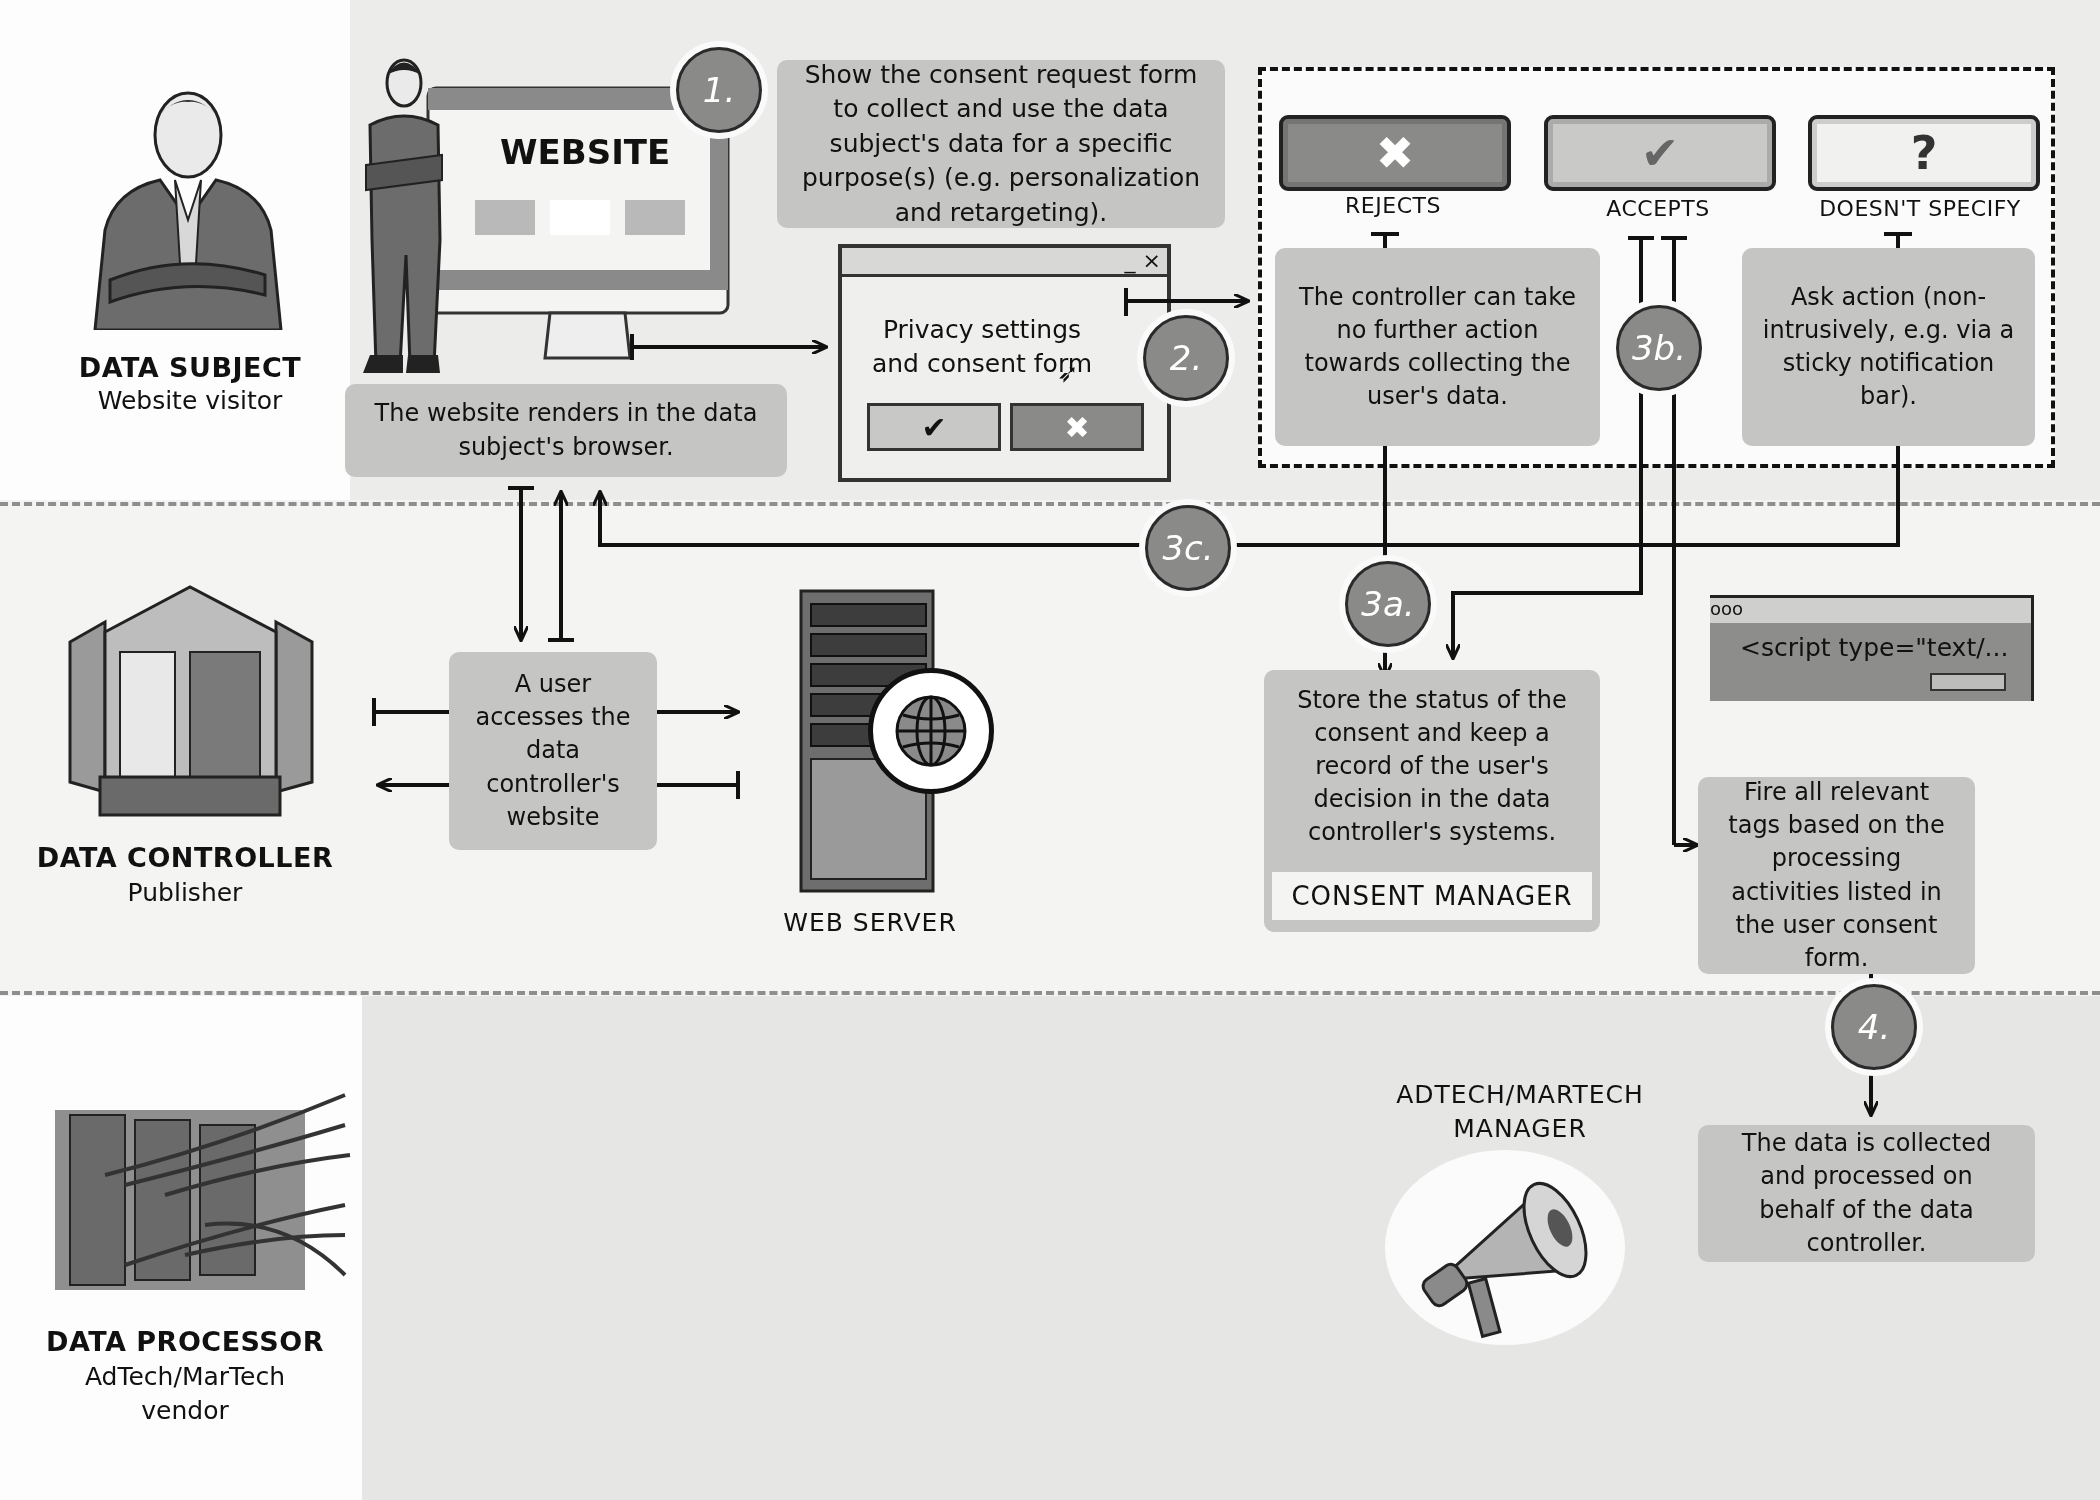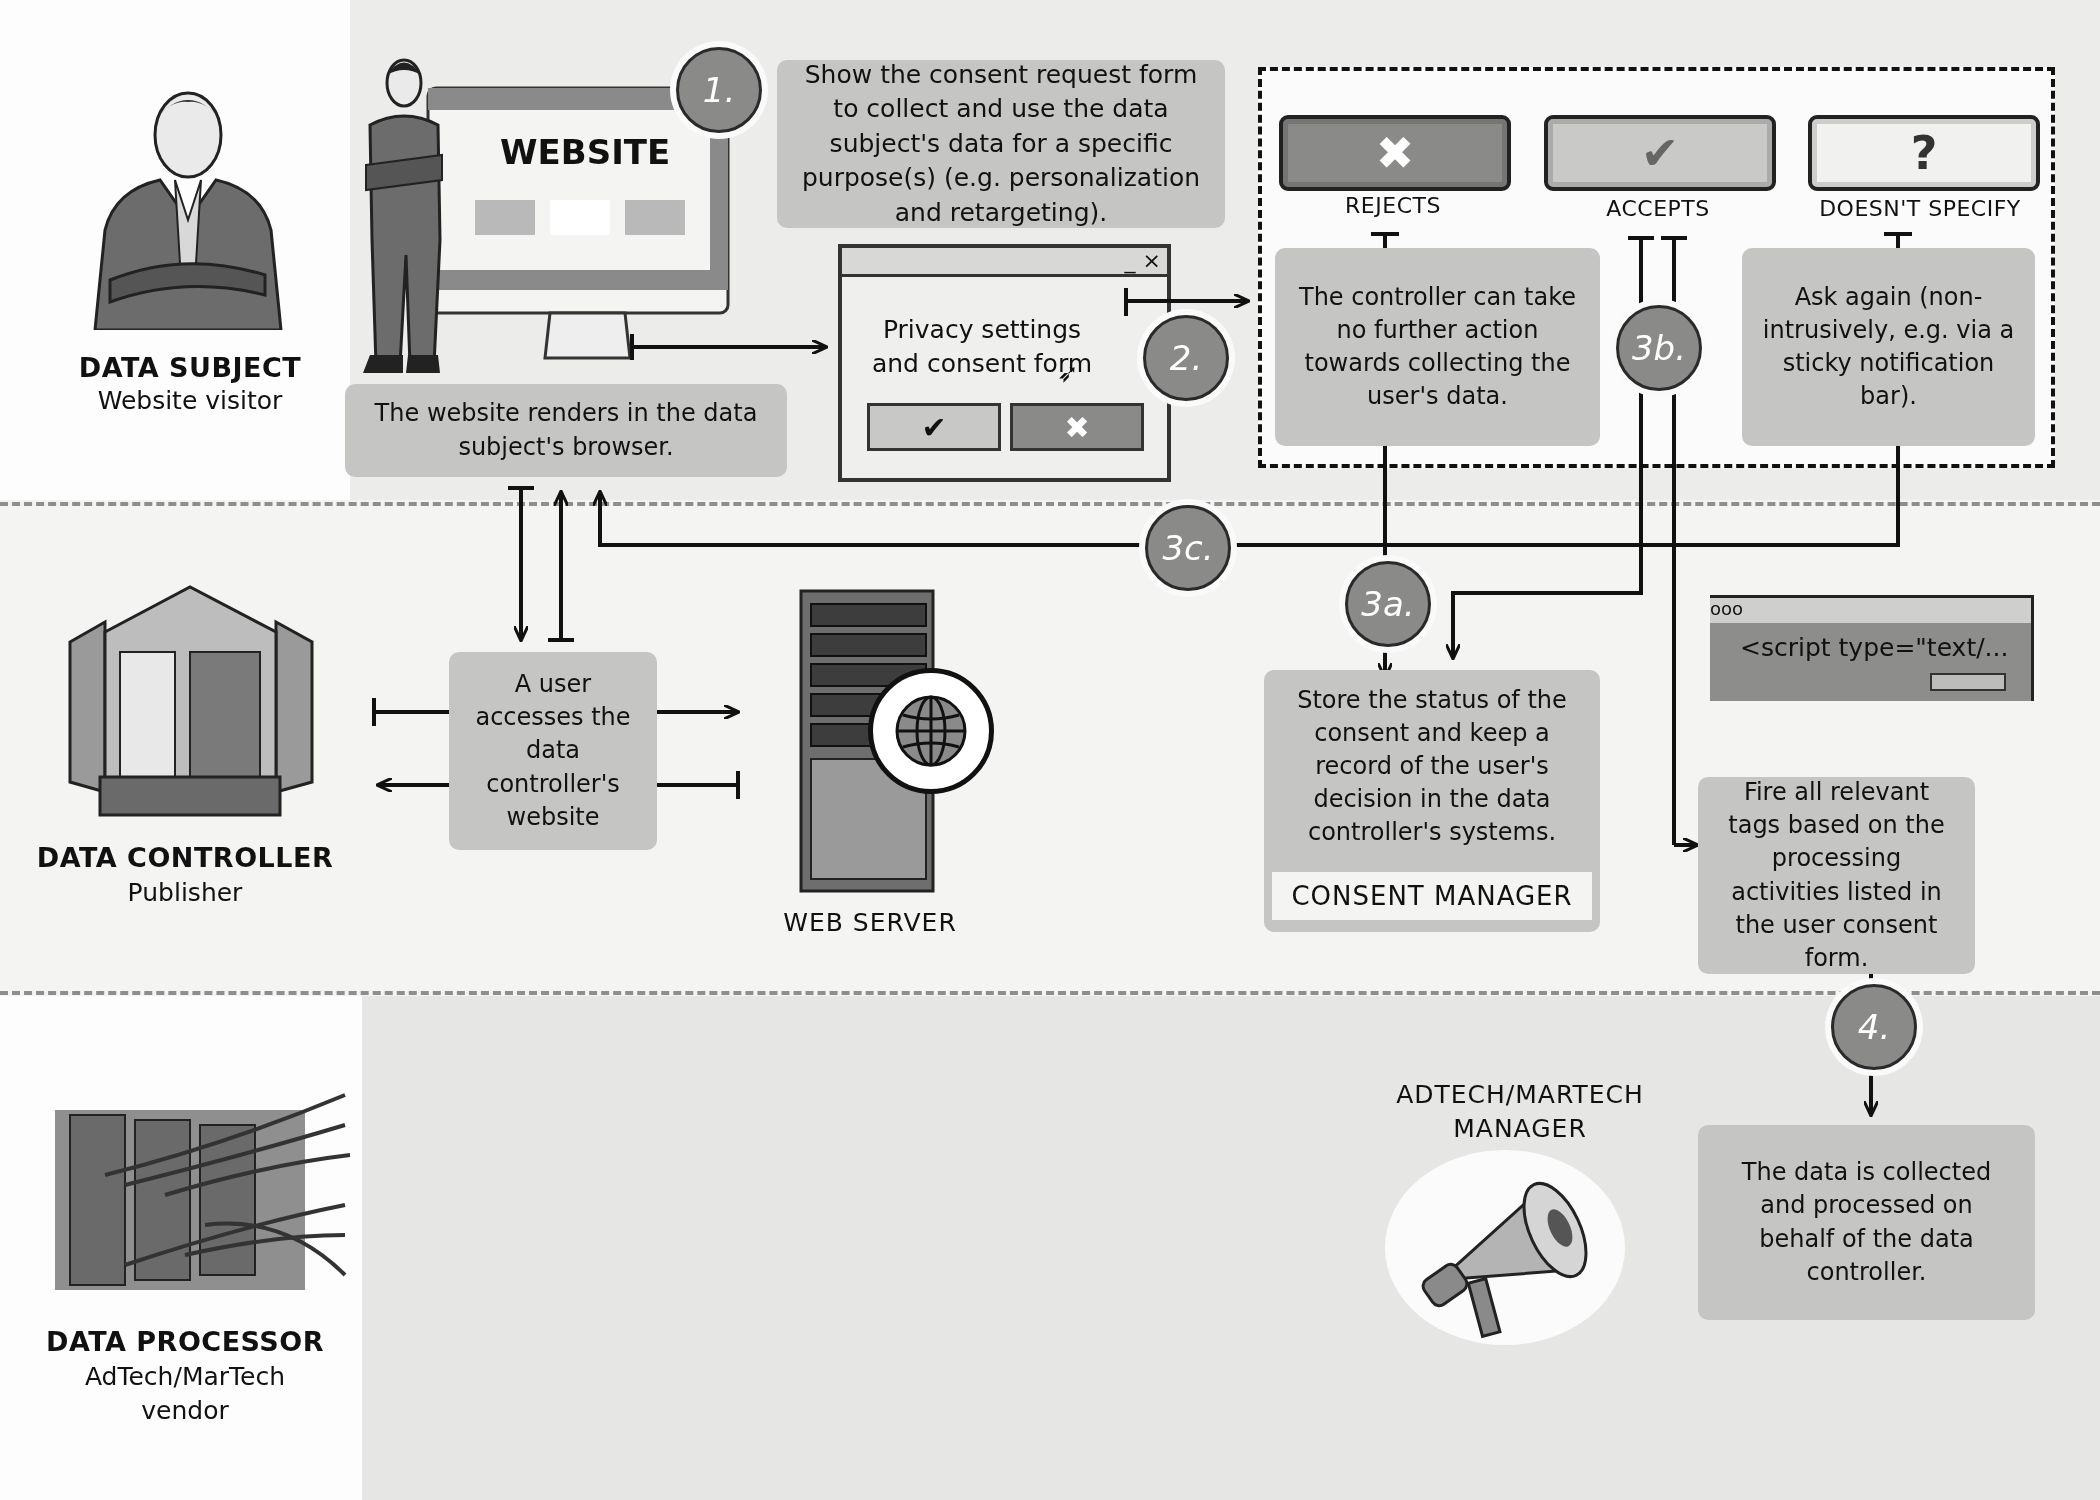--- a/index.html
+++ b/index.html
@@ -101,21 +101,21 @@
   <span>✔</span>
 </div>
 <div class="abs choice-btn" style="left:1808px;top:115px;background:#f1f1f0;color:#333">
   <span>?</span>
 </div>
 <div class="abs choice-label" style="left:1263px;top:193px">REJECTS</div>
 <div class="abs choice-label" style="left:1528px;top:196px">ACCEPTS</div>
 <div class="abs choice-label" style="left:1790px;top:196px">DOESN'T SPECIFY</div>
 
 <div class="abs box" style="left:1275px;top:248px;width:325px;height:198px;padding:0 10px;box-sizing:border-box">The controller can take no further action towards collecting the user's data.</div>
-<div class="abs box" style="left:1742px;top:248px;width:293px;height:198px;padding:0 10px;box-sizing:border-box">Ask again (non-intrusively, e.g. via a sticky notification bar).</div>
+<div class="abs box" style="left:1742px;top:248px;width:293px;height:198px;padding:0 10px;box-sizing:border-box">Ask action (non-intrusively, e.g. via a sticky notification bar).</div>
 
 <svg class="lines" width="2100" height="1500">
   <defs>
     <marker id="ah" markerWidth="16" markerHeight="14" refX="14" refY="7" orient="auto" markerUnits="userSpaceOnUse">
       <path d="M0 0 L15 7 L0 14" fill="none" stroke="#111" stroke-width="3"></path>
     </marker>
   </defs>
   <g stroke="#111" stroke-width="4" fill="none">
 
     <line x1="632" y1="347" x2="826" y2="347" marker-end="url(#ah)"></line>
@@ -246,13 +246,13 @@
 <div class="abs" style="left:1420px;top:1160px;width:190px;height:185px">
   <svg width="190" height="185" viewBox="0 0 190 185">
     <path d="M20 120 L120 30 L150 110 Z" fill="#b4b4b4" stroke="#222" stroke-width="3"></path>
     <ellipse cx="135" cy="70" rx="25" ry="50" transform="rotate(-25 135 70)" fill="#d5d5d5" stroke="#222" stroke-width="3"></ellipse>
     <ellipse cx="140" cy="68" rx="10" ry="20" transform="rotate(-25 140 68)" fill="#555"></ellipse>
     <rect x="5" y="110" width="40" height="30" rx="8" fill="#8a8a8a" stroke="#222" stroke-width="3" transform="rotate(-35 25 125)"></rect>
     <rect x="55" y="120" width="18" height="55" fill="#8a8a8a" stroke="#222" stroke-width="3" transform="rotate(-15 64 147)"></rect>
   </svg>
 </div>
 
-<div class="abs box" style="left:1698px;top:1125px;width:337px;height:195px;padding:0 26px;box-sizing:border-box">The data is collected and processed on behalf of the data controller.</div>
+<div class="abs box" style="left:1698px;top:1125px;width:337px;height:137px;padding:0 26px;box-sizing:border-box">The data is collected and processed on behalf of the data controller.</div>
 
 </body></html>

